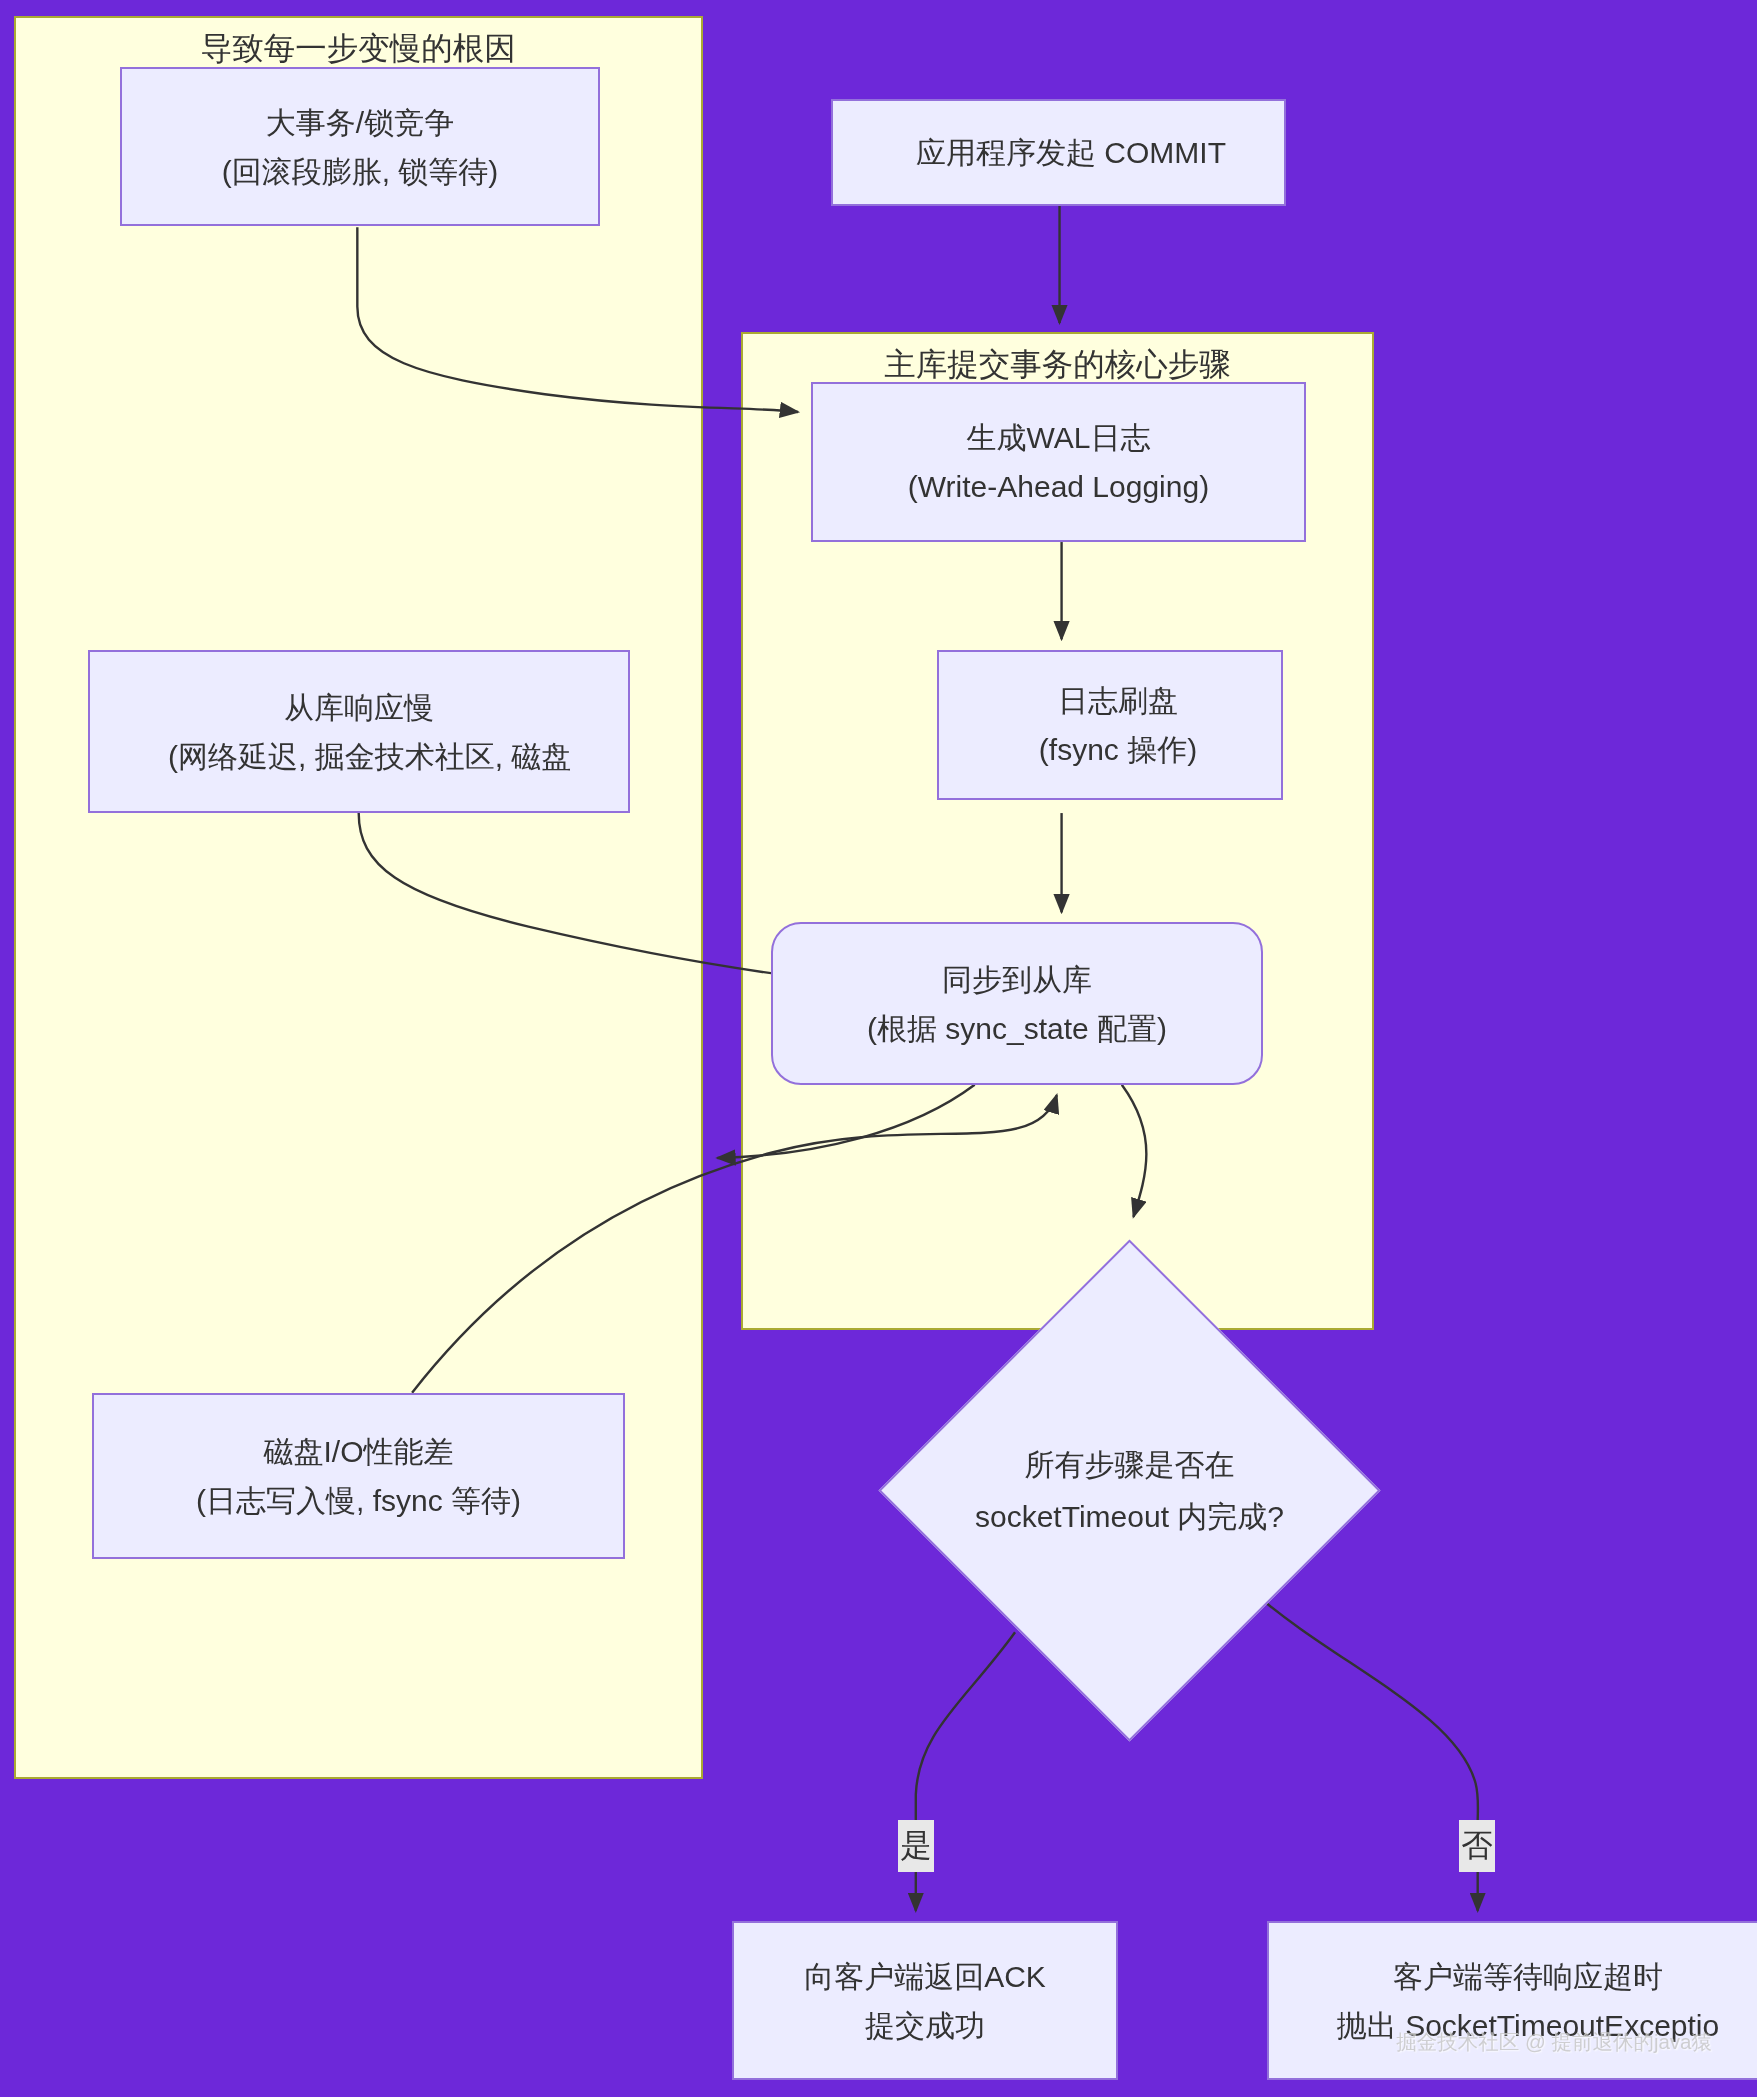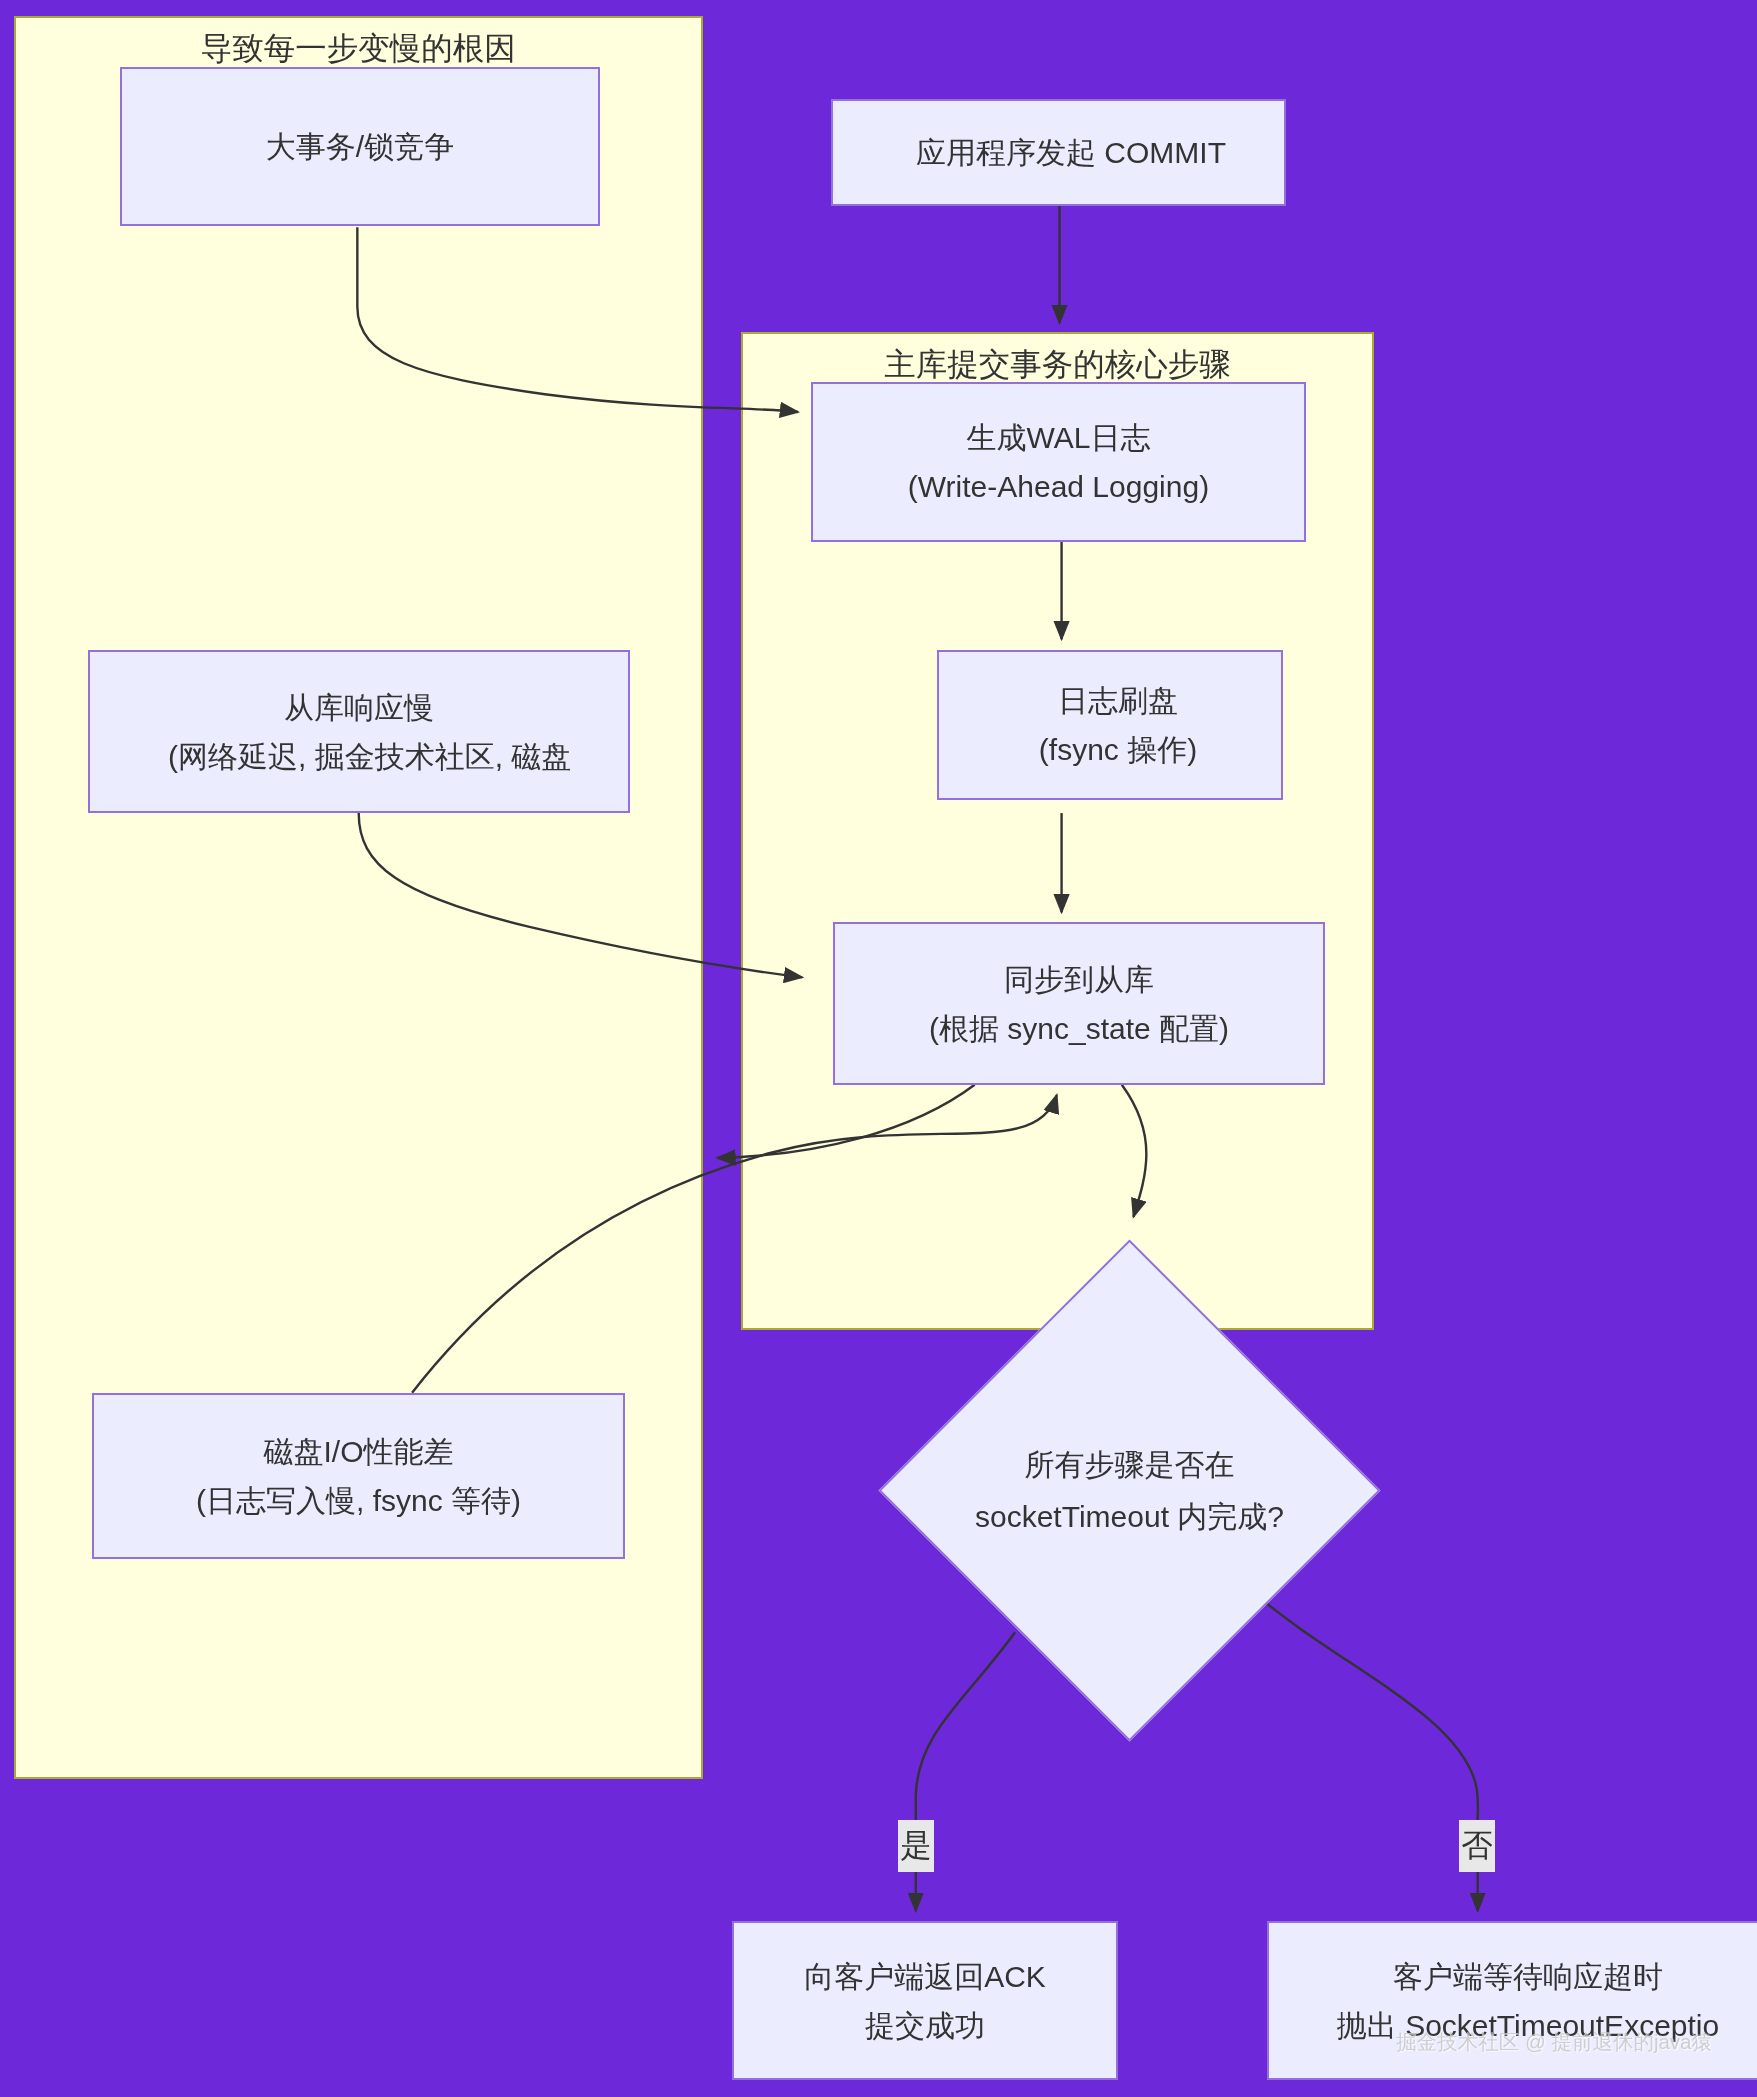--- a/index.html
+++ b/index.html
@@ -122,20 +122,21 @@
     <path class="edge" marker-end="url(#arrow)" d="M524 1188 C524 1264 582 1308 772 1354 C958 1398 1092 1418 1172 1428"></path>
     <path class="edge" marker-end="url(#arrow)" d="M602 2035 C742 1856 918 1740 1128 1684 C1348 1626 1514 1696 1544 1600"></path>
     <path class="edge" marker-end="url(#arrow)" d="M1424 1585 C1332 1654 1194 1688 1048 1692"></path>
     <path class="edge" marker-end="url(#arrow)" d="M1639 1585 C1694 1660 1674 1720 1656 1778"></path>
     <path class="edge" marker-end="url(#arrow)" d="M1483 2385 C1410 2486 1342 2530 1338 2622 V2792"></path>
     <path class="edge" marker-end="url(#arrow)" d="M1832 2327 C1952 2432 2128 2502 2156 2606 C2161 2626 2159 2644 2159 2662 V2792"></path>
   </svg>
 
   <div class="node" style="left:120px; top:67px; width:480px; height:159px;">
     <span class="nline">大事务/锁竞争</span>
+    <span class="nline">(回滚段膨胀, 锁等待)</span>
   </div>
 
   <div class="node" style="left:88px; top:650px; width:542px; height:163px;">
     <span class="nline">从库响应慢</span>
     <span class="nline clipline">(网络延迟, 掘金技术社区, 磁盘</span>
   </div>
 
   <div class="node" style="left:92px; top:1393px; width:533px; height:166px;">
     <span class="nline">磁盘I/O性能差</span>
     <span class="nline">(日志写入慢, fsync 等待)</span>
@@ -148,21 +149,21 @@
   <div class="node" style="left:811px; top:382px; width:495px; height:160px;">
     <span class="nline">生成WAL日志</span>
     <span class="nline">(Write-Ahead Logging)</span>
   </div>
 
   <div class="node" style="left:937px; top:650px; width:346px; height:150px;padding-left:16px;">
     <span class="nline">日志刷盘</span>
     <span class="nline">(fsync 操作)</span>
   </div>
 
-  <div class="node" style="left:833px; top:922px; width:492px; height:163px;">
+  <div class="node" style="left:771px; top:922px; width:492px; height:163px;border-radius:30px;">
     <span class="nline">同步到从库</span>
     <span class="nline">(根据 sync_state 配置)</span>
   </div>
 
   <div class="diamond">
     <div class="diamond-label">
       <span class="nline">所有步骤是否在</span>
       <span class="nline">socketTimeout 内完成?</span>
     </div>
   </div>

